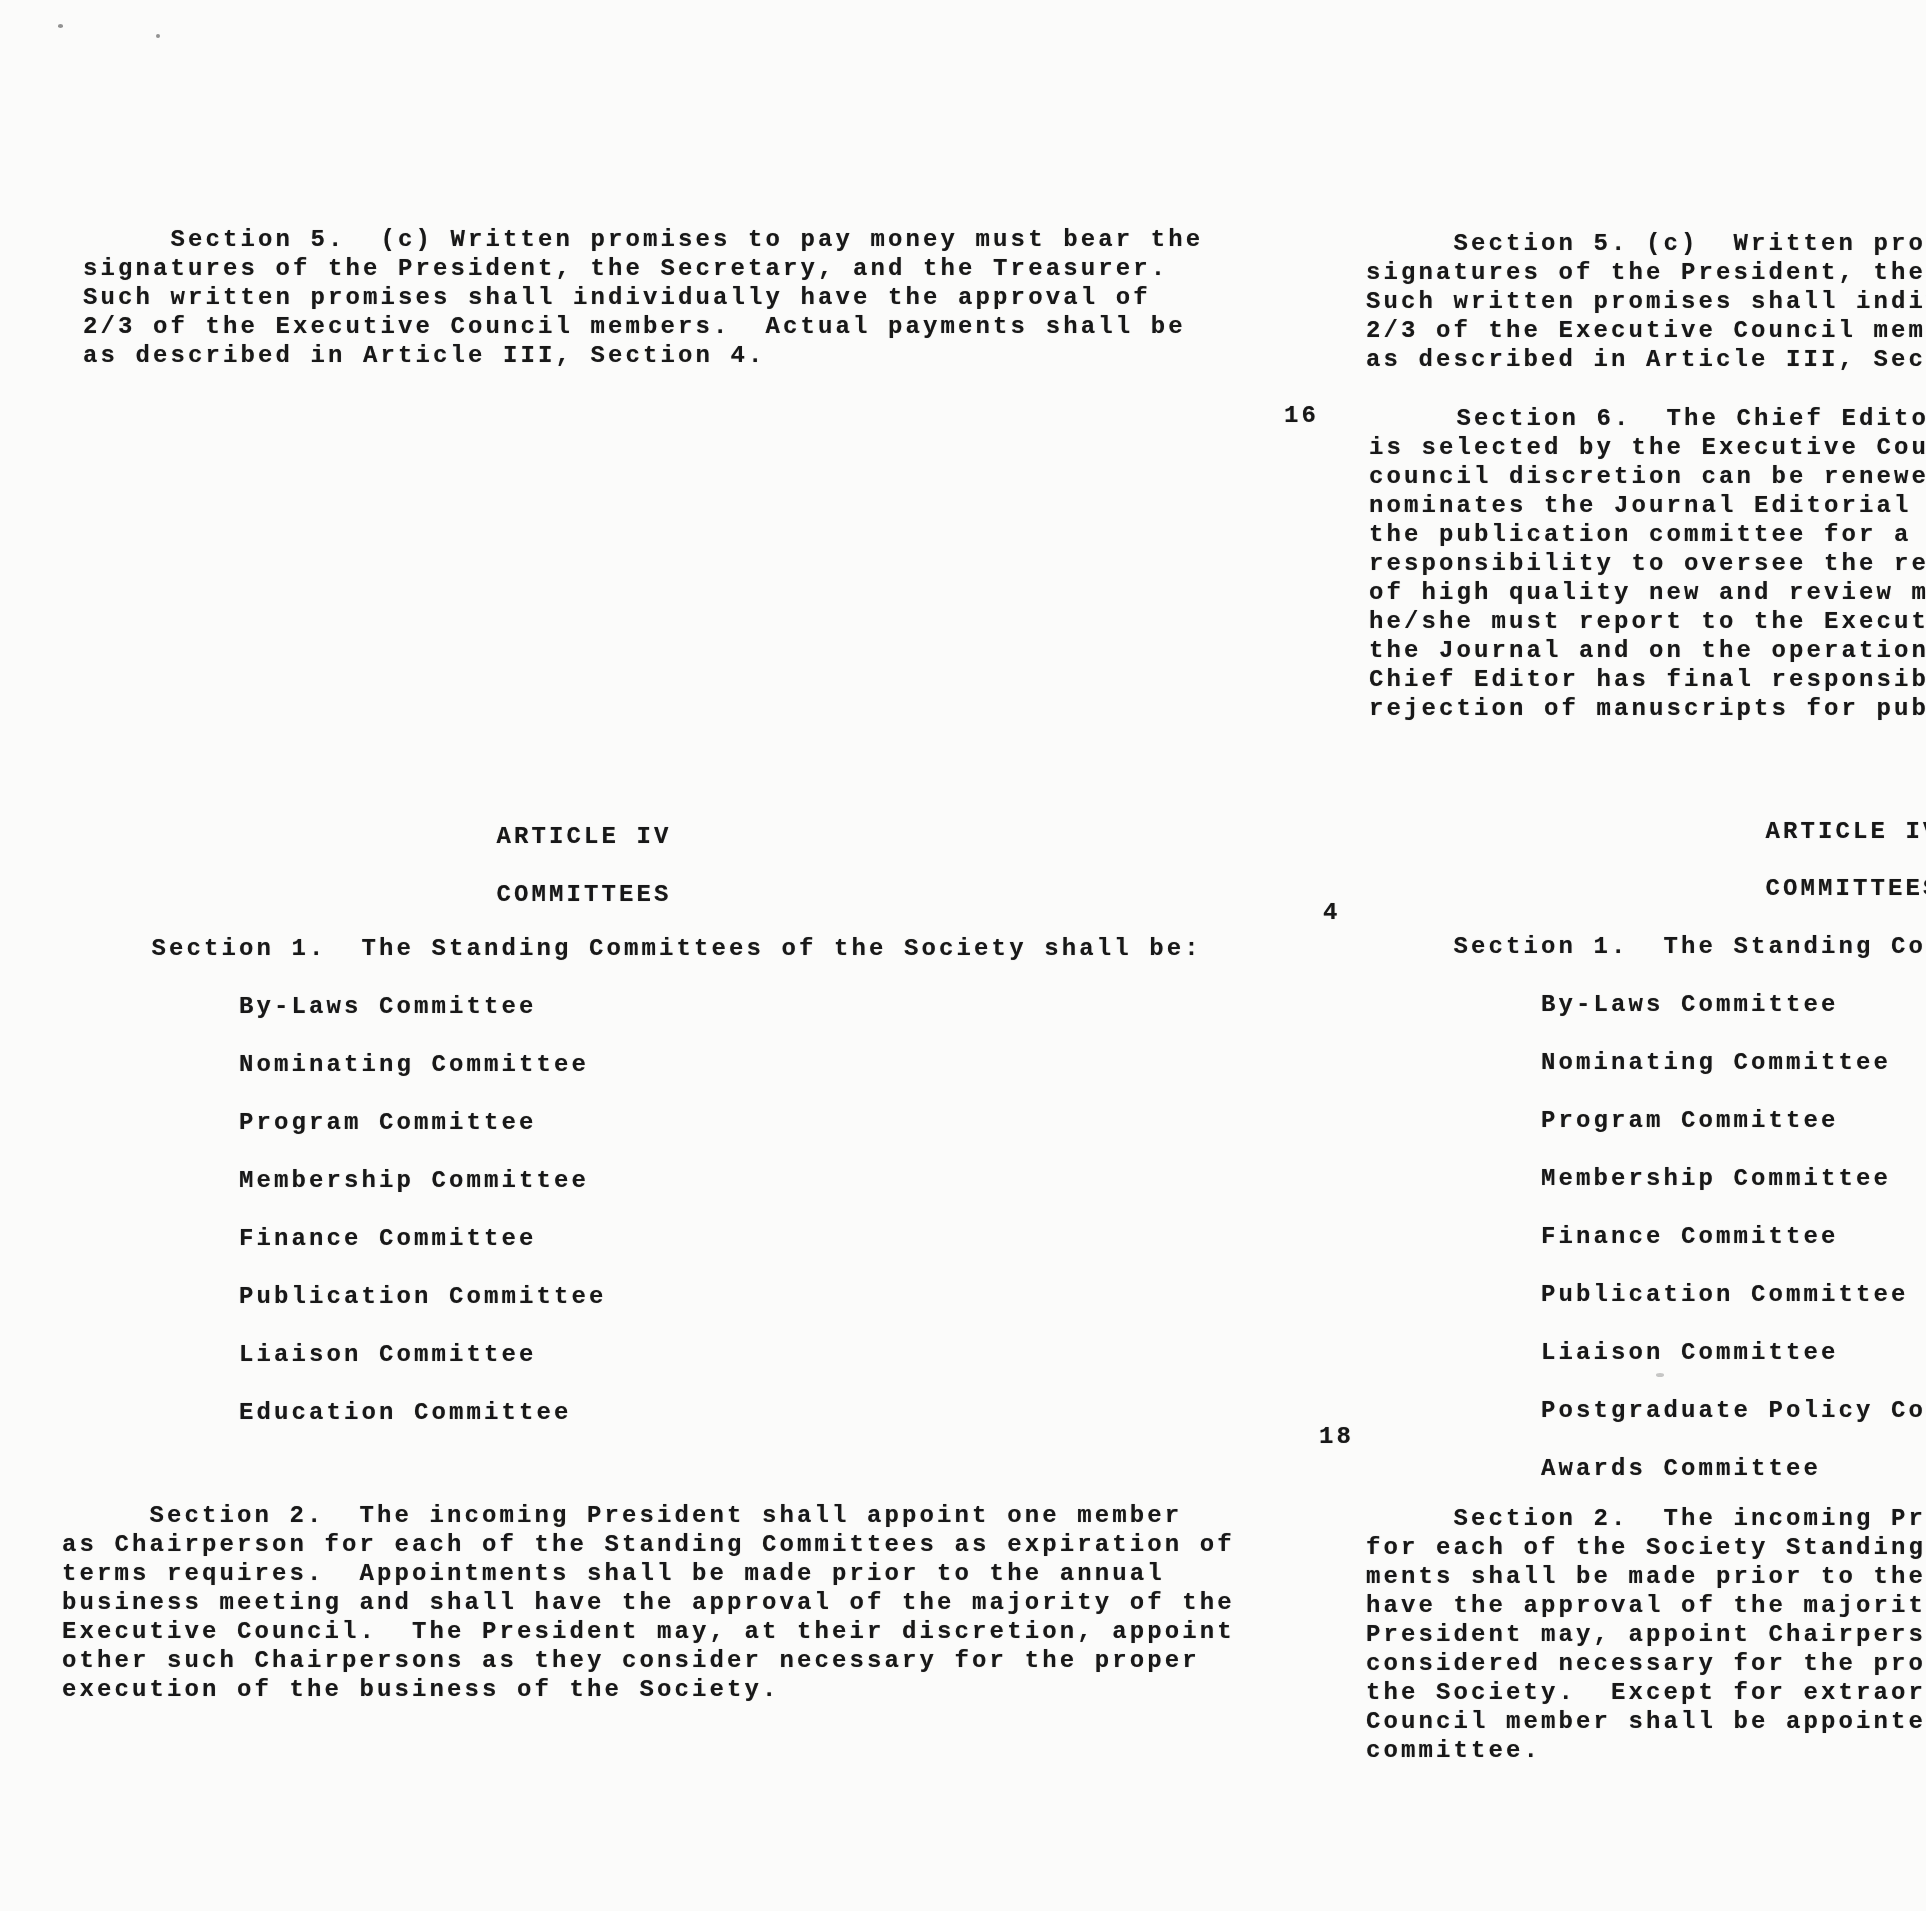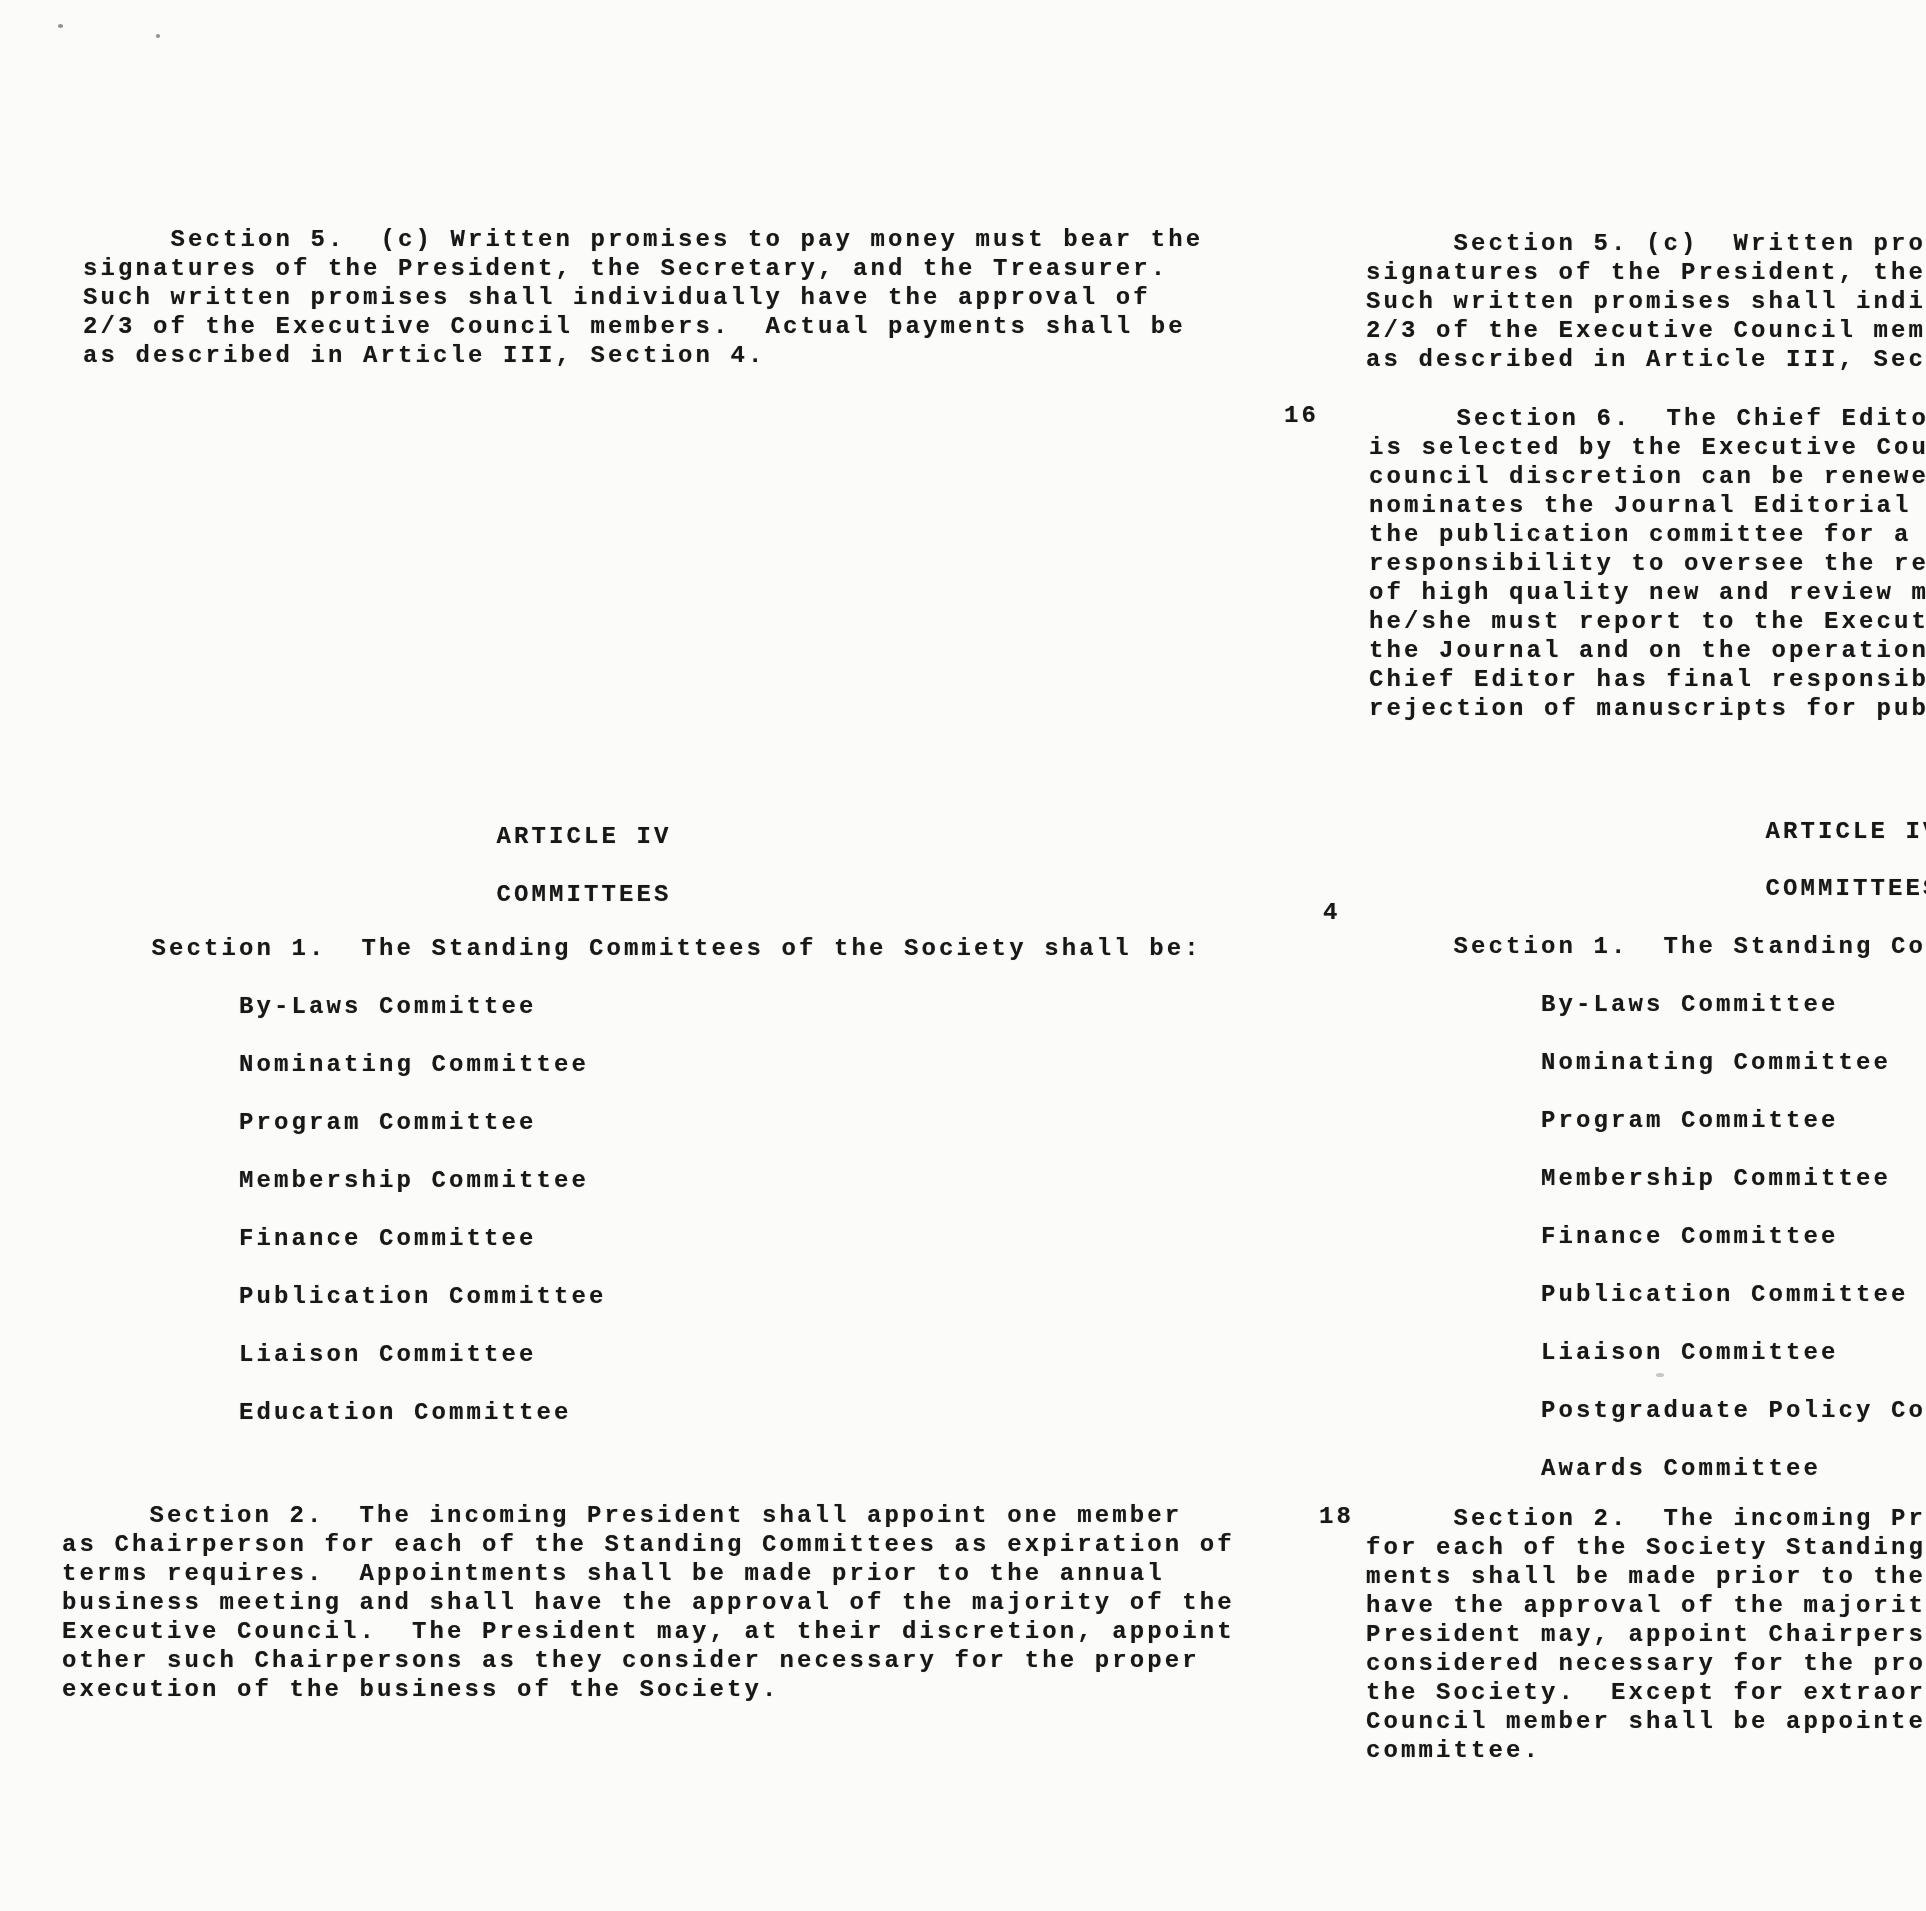--- a/index.html
+++ b/index.html
@@ -124,21 +124,21 @@
           Finance Committee
 
           Publication Committee
 
           Liaison Committee
 
           Postgraduate Policy Committee
 
           Awards Committee</pre>
 
-  <div class="marker" style="left:1319px; top:1502px;">18</div>
+  <div class="marker" style="left:1319px; top:1422px;">18</div>
 
   <pre class="block" style="left:1366px; top:1504px;">     Section 2.  The incoming President shall appoint Chairpersons
 for each of the Society Standing Committees as required.  Appoint-
 ments shall be made prior to the annual business meeting and shall
 have the approval of the majority of the Executive Council.  The
 President may, appoint Chairpersons to ad hoc committees as
 considered necessary for the proper execution of the business of
 the Society.  Except for extraordinary circumstances one Executive
 Council member shall be appointed to membership of each standing
 committee.</pre>

